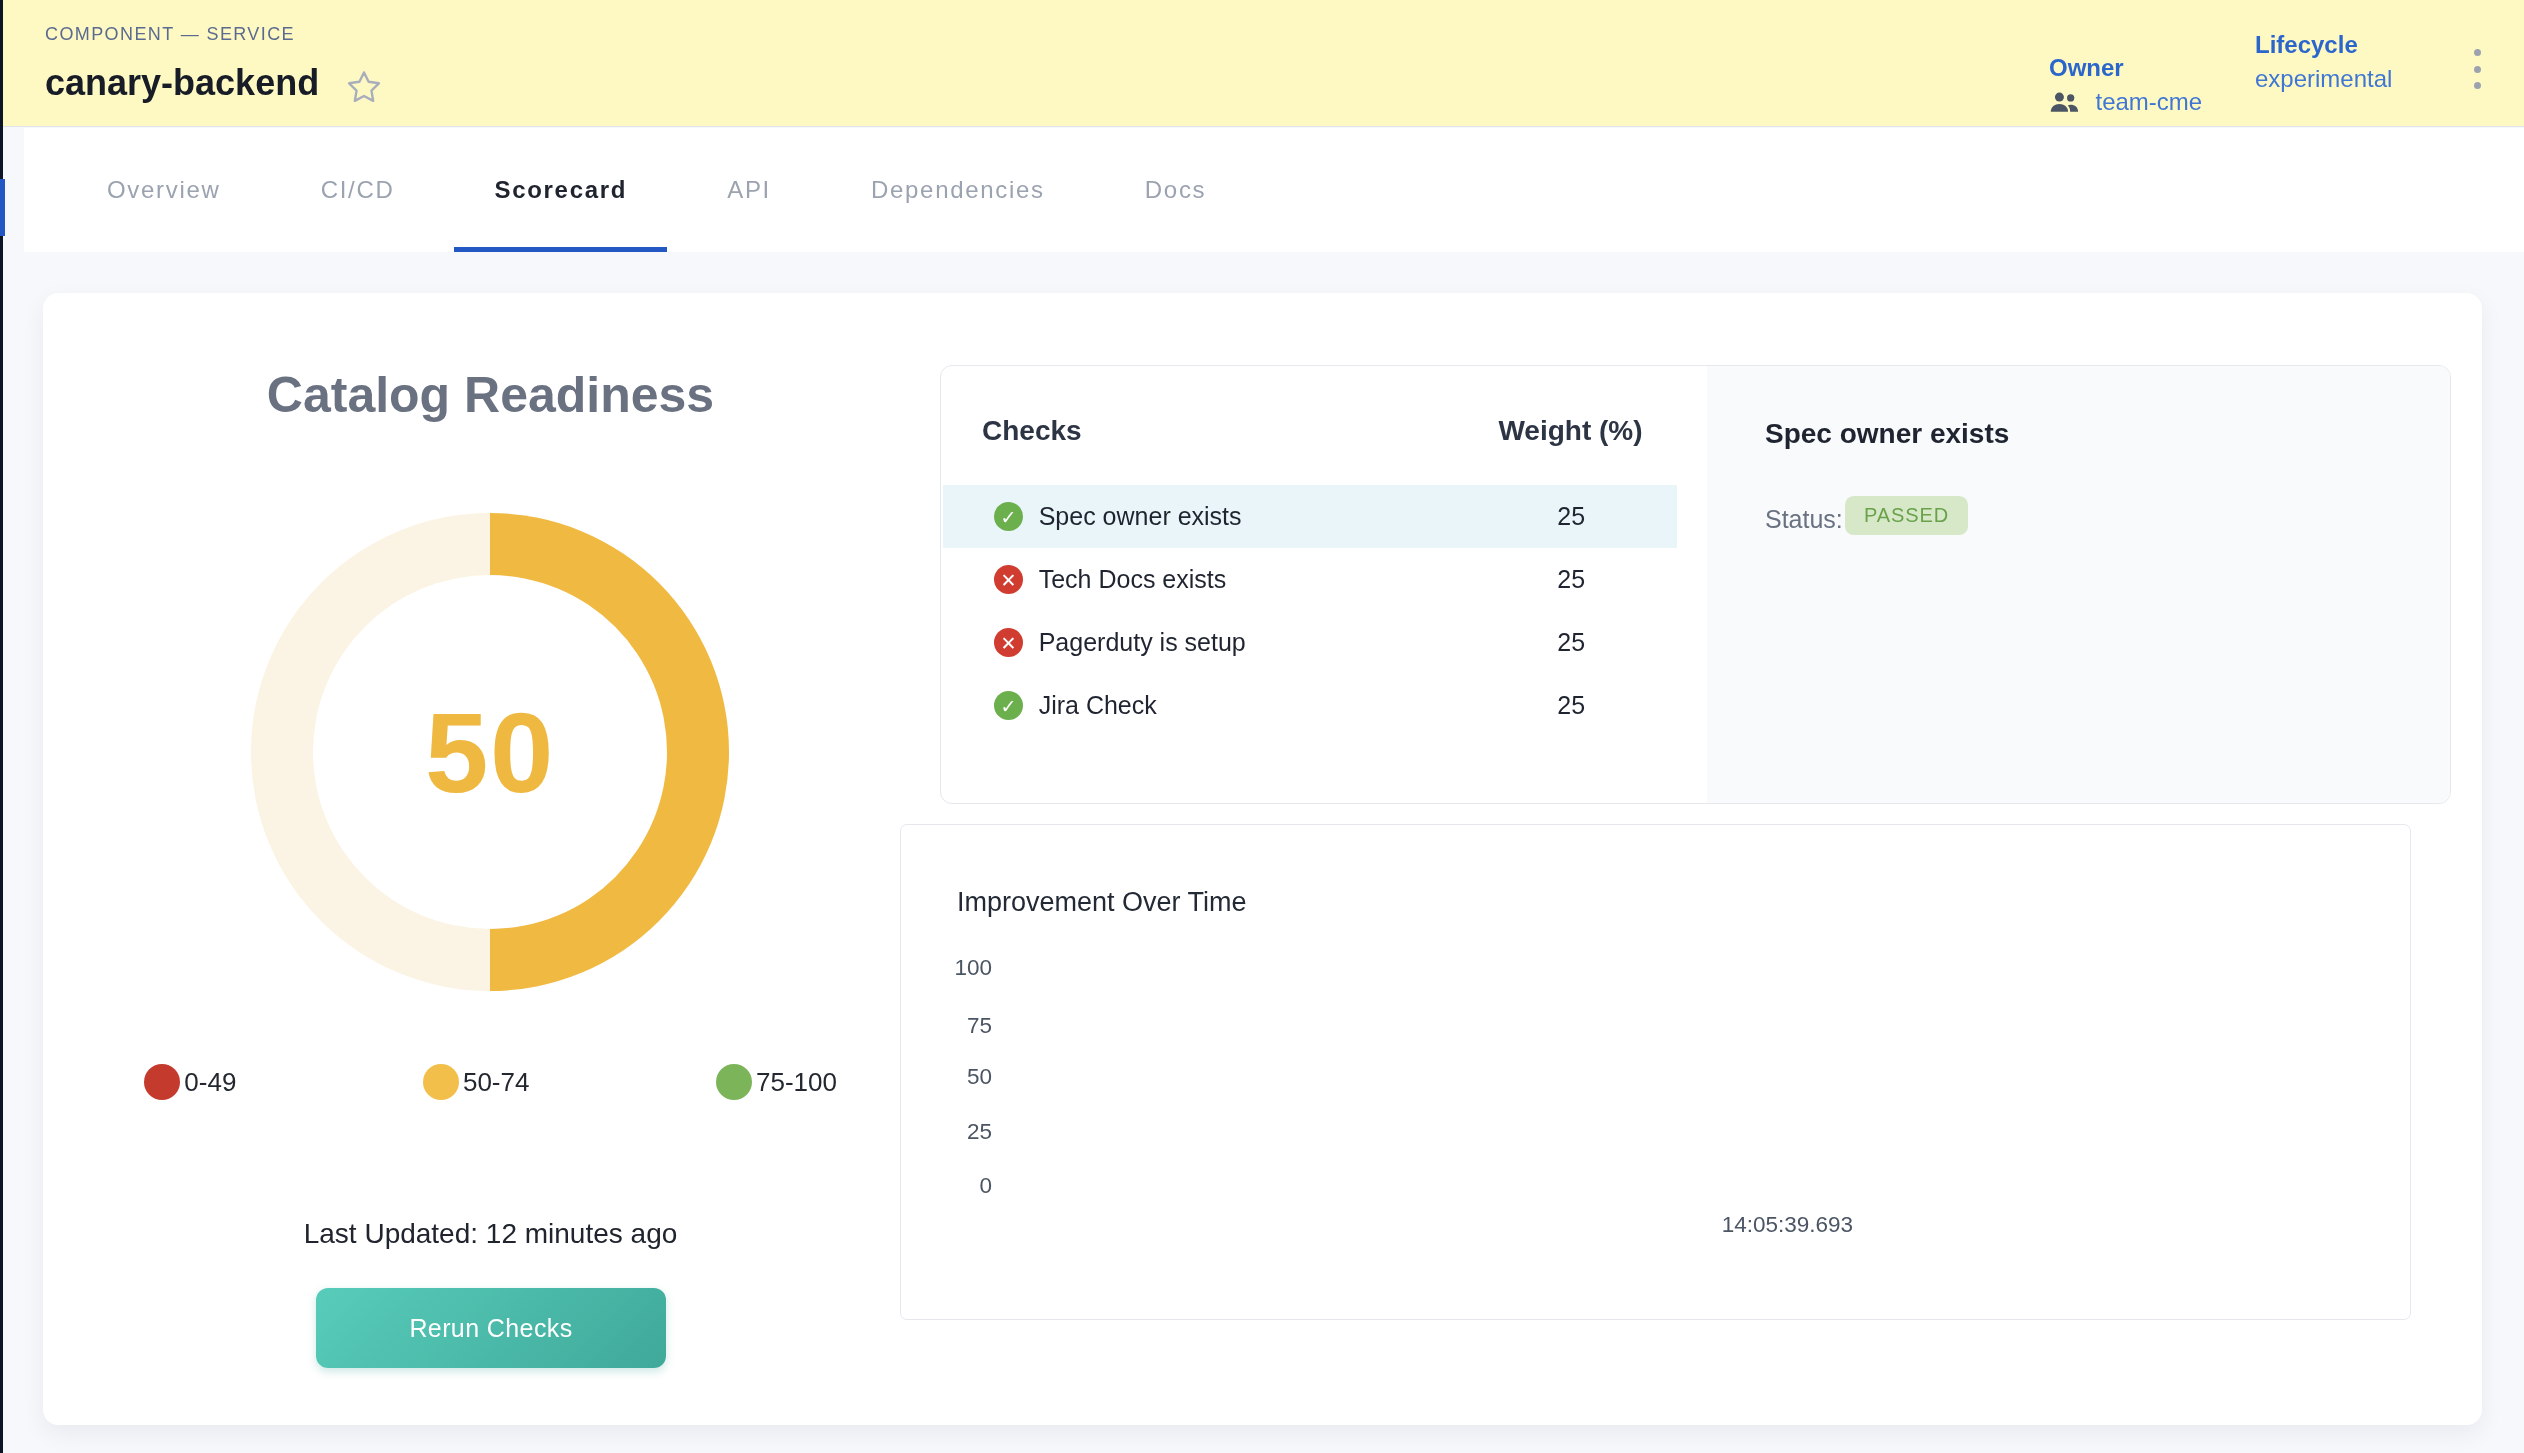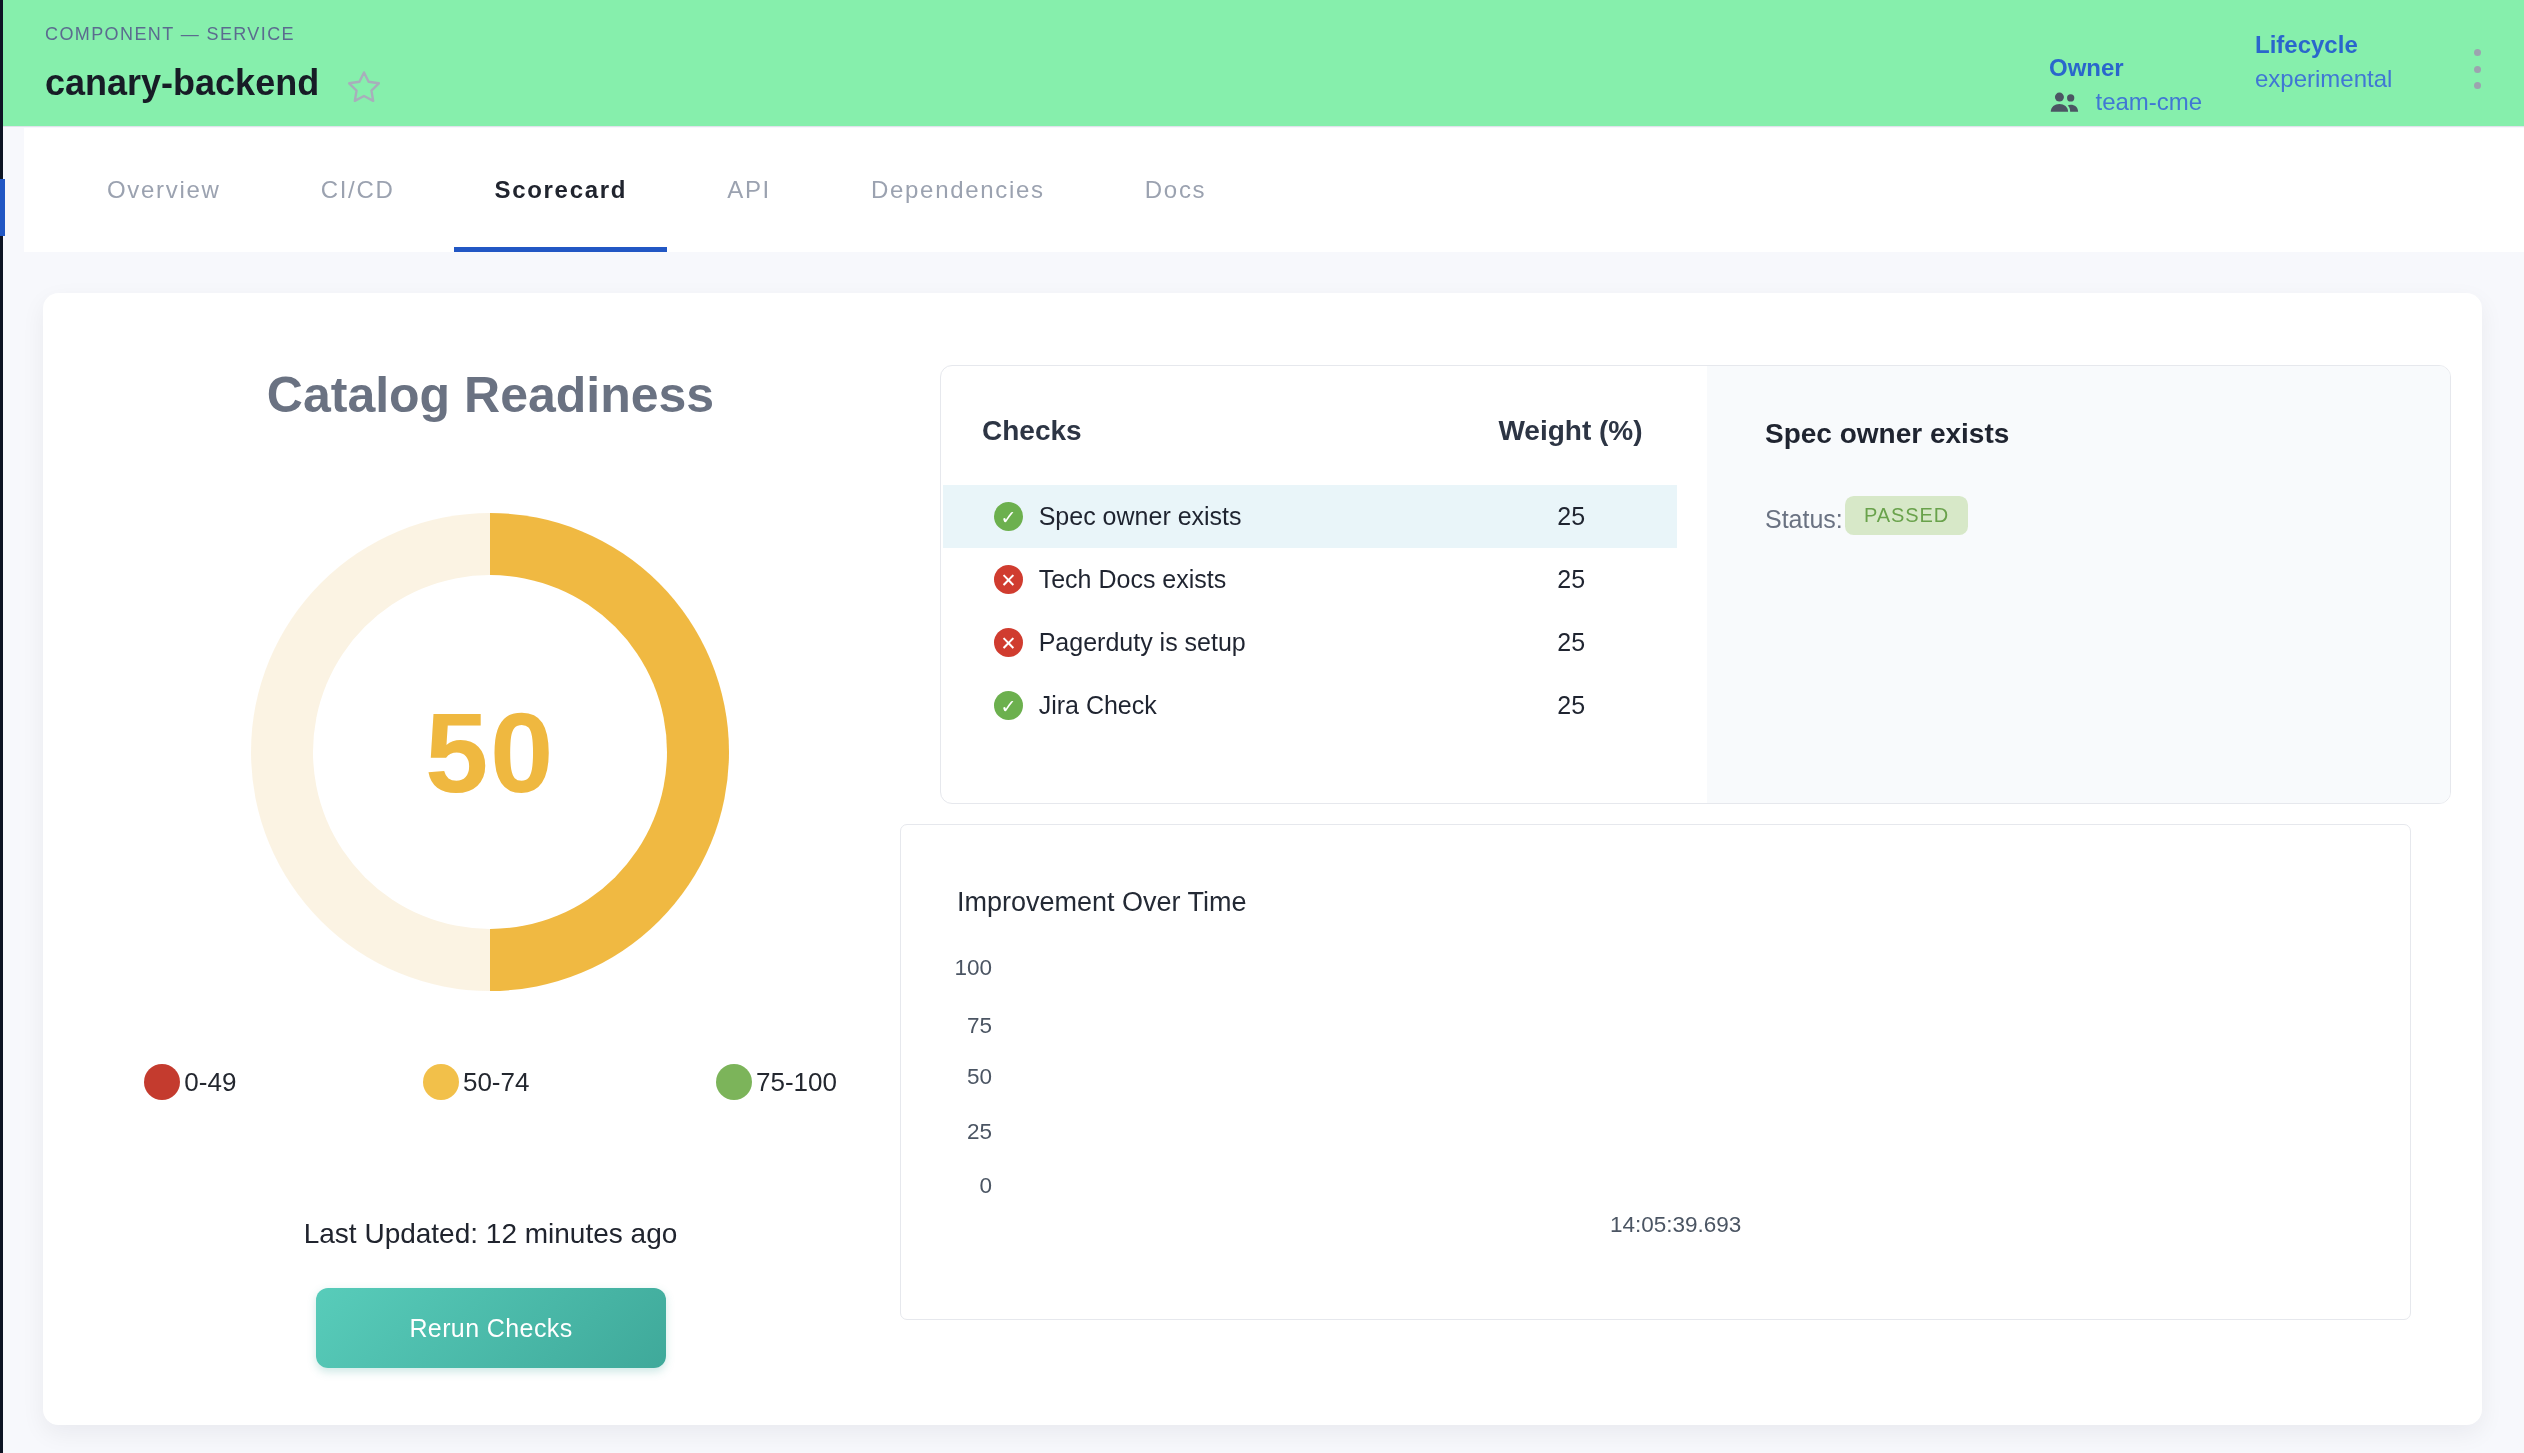--- a/index.html
+++ b/index.html
@@ -10,21 +10,21 @@
     font-family:"Liberation Sans", sans-serif;
     color:#20242e;
     overflow:hidden;
   }
 
   
   .edge-dark { position:absolute; left:0; top:0; width:2.6px; height:1454px; background:#0d1424; z-index:40; }
   .edge-blue { position:absolute; left:0; top:179px; width:5.2px; height:57px; background:#2257c4; z-index:41; }
 
   
-  .header { position:absolute; left:0; top:0; width:2525px; height:127px; background:#86efac; border-bottom:1.7px solid #e1e3eb; z-index:5; }
+  .header { position:absolute; left:0; top:0; width:2525px; height:127px; background:#fef9c3; border-bottom:1.7px solid #e1e3eb; z-index:5; }
   .kicker { position:absolute; left:45px; top:24px; font-size:18px; letter-spacing:1.4px; font-weight:500; color:#5b6b8f; }
   .entity-title { position:absolute; left:45px; top:62px; font-size:36px; font-weight:700; color:#171c26; }
   .star-btn { position:absolute; left:345px; top:68px; width:38px; height:38px; cursor:pointer; }
   .hdr-block { position:absolute; top:29.5px; }
   .hdr-block .lbl { font-size:24px; font-weight:700; color:#2a66cc; line-height:29.5px; }
   .hdr-block .val { margin-top:5.2px; font-size:24px; color:#4077d4; line-height:29.5px; display:flex; align-items:center; gap:17px; }
   .owner-block { left:2049px;margin-top:23px; }
   .lifecycle-block { left:2255px; }
   .kebab { position:absolute; left:2469px; top:49px; width:17.3px; height:40px; display:flex; flex-direction:column; align-items:center; justify-content:space-between; cursor:pointer; }
   .kebab i { width:7px; height:7px; border-radius:50%; background:#9ca3af; }
@@ -68,21 +68,21 @@
   .detail-panel { position:absolute; left:766px; top:0; right:0; bottom:0; background:#f8fafc; }
   .detail-title { position:absolute; left:58px; top:52px; font-size:28px; font-weight:700; color:#1f2430; }
   .detail-status-label { position:absolute; left:58px; top:139px; font-size:25px; color:#6a7282; }
   .status-badge { position:absolute; left:138px; top:130px; height:39px; padding:8px 19px; display:flex; align-items:center;
     background:#d7e8c8; color:#69a24b; font-size:20px; letter-spacing:0.9px; border-radius:8.7px; }
 
   
   .chart-box { position:absolute; left:857px; top:531px; width:1511px; height:496px; border:1.7px solid #e6e8ed; border-radius:7px; background:#ffffff; }
   .chart-title { position:absolute; left:56px; top:62px; font-size:27px; font-weight:500; color:#242a35; }
   .ytick { position:absolute; left:0; width:91px; text-align:right; font-size:22.5px; color:#4b5563; line-height:28px; }
-  .xtick { position:absolute; left:709px; top:387px; width:243px; text-align:left; font-size:22.5px; color:#4b5563; }
+  .xtick { position:absolute; left:709px; top:387px; width:243px; text-align:right; font-size:22.5px; color:#4b5563; }
 
   svg.people { display:block; }
 </style>
 </head>
 <body>
 
 <div class="edge-dark"></div>
 <div class="edge-blue"></div>
 
 <div class="header">

